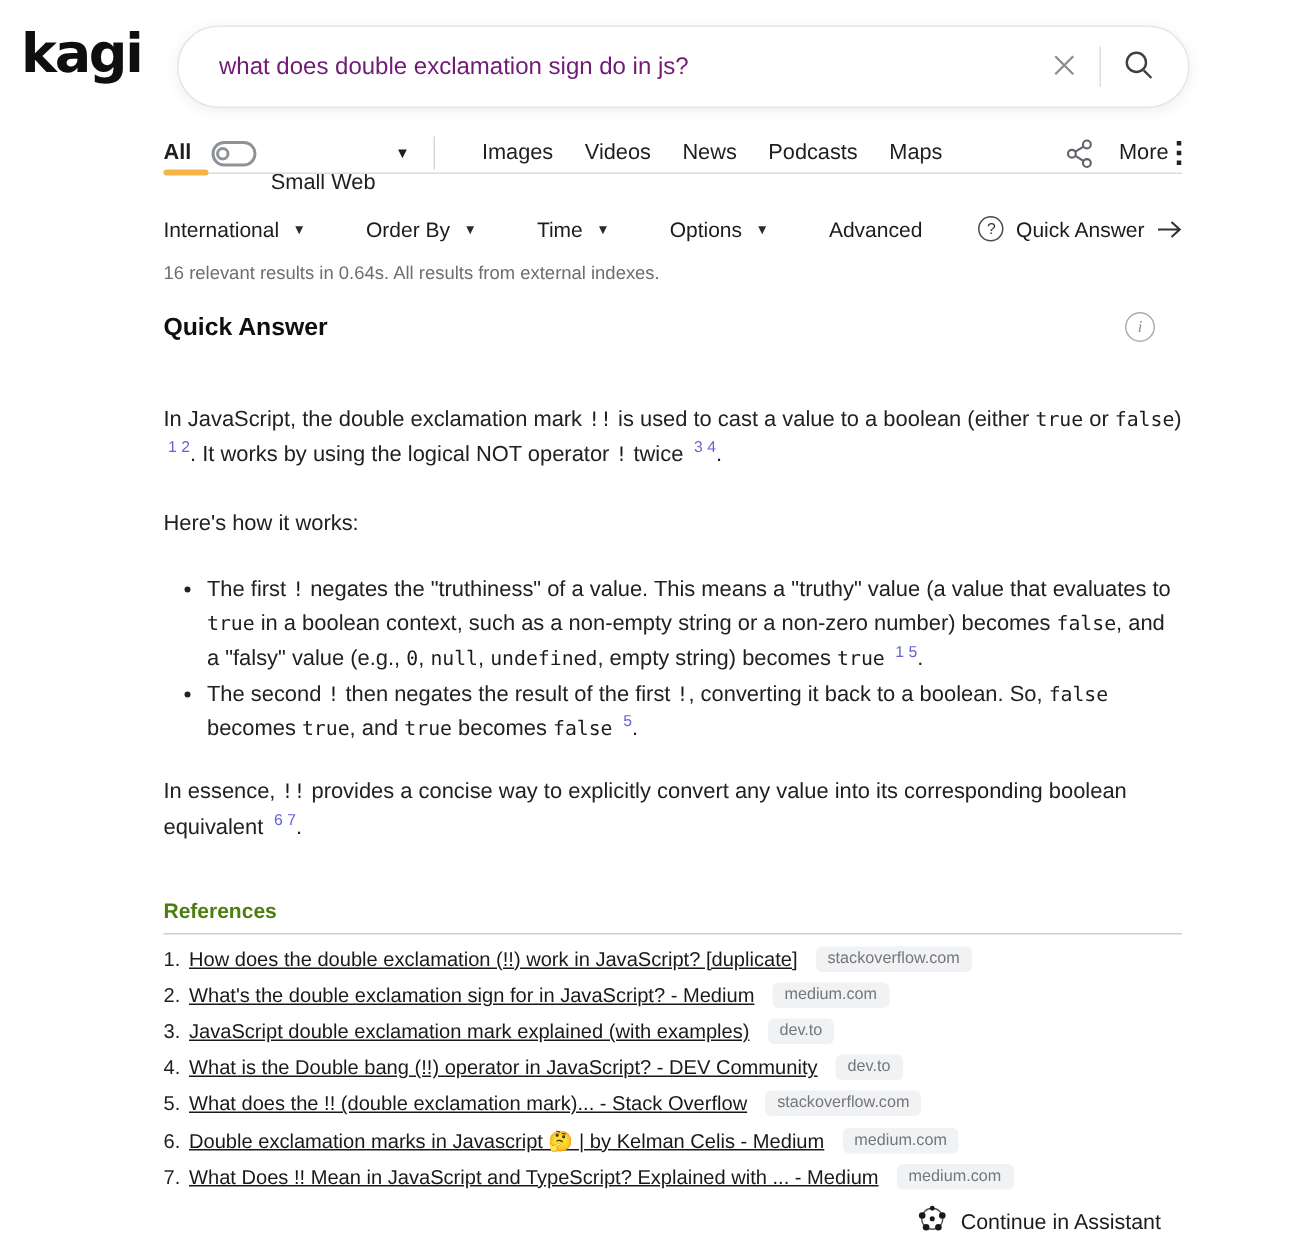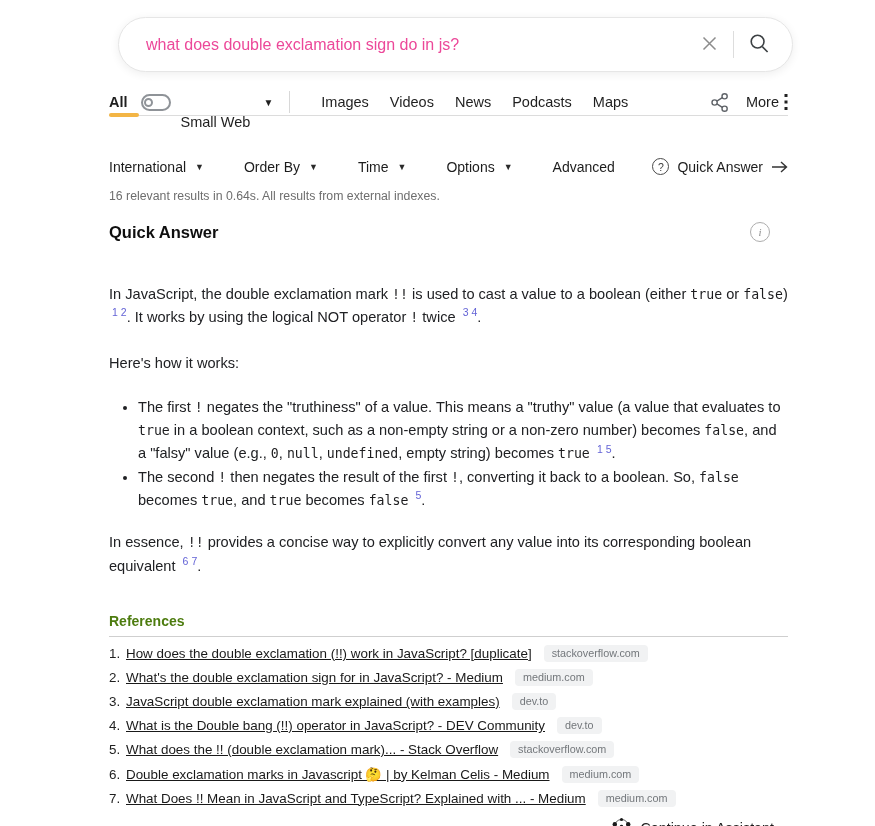--- a/index.html
+++ b/index.html
@@ -8,21 +8,21 @@
   .page { position:relative; width:875px; height:826px; background:#fff; overflow:hidden;
           font-family:"Liberation Sans", sans-serif; color:var(--text); }
 
   
   .logo { position:absolute; left:14px; top:16px; font-family:"DejaVu Sans", sans-serif;
           font-size:36px; font-weight:800; letter-spacing:-1.5px; color:#0f0f0f; cursor:pointer; }
   .searchbar { position:absolute; left:118px; top:17px; width:675px; height:55px; background:#fff;
                border:1px solid #e6e6e6; border-radius:28px; box-shadow:0 2px 10px rgba(0,0,0,.07);
                display:flex; align-items:center; }
   .search-input { flex:1; border:none; outline:none; background:transparent; font-family:"Liberation Sans",sans-serif;
-                  font-size:16px; color:#ec4899; padding:0 10px 0 27px; }
+                  font-size:16px; color:#701a75; padding:0 10px 0 27px; }
   .icon-btn { background:none; border:none; cursor:pointer; display:flex; align-items:center; padding:0; }
   .search-divider { width:1px; height:27px; background:#ddd; margin:0 15px; }
   .mag-wrap { margin-right:22px; }
 
   
   .main { position:absolute; left:109px; top:89px; width:679px; }
 
   .tabrow { display:flex; align-items:center; height:26px; font-size:14.5px; color:#1f1f1f; }
   .tab { cursor:pointer; }
   .tab-all { font-weight:bold; }
@@ -32,21 +32,21 @@
   .tab-smallweb { margin-left:10px;margin-top:40px; }
   .caret { font-size:10px; color:#1f1f1f; margin-left:13px; cursor:pointer; }
   .tdiv { width:1px; height:22px; background:#d8d8d8; margin:0 10px 0 16px; }
   .tabitem { margin-left:21px; cursor:pointer; }
   .flexspace { flex:1; }
   .more-label { margin-left:16px; cursor:pointer; }
   .kebab { margin-left:5px; cursor:pointer; display:flex; }
   .tabline { position:relative; height:1px; background:#dcdcdc; }
   .accentbar { position:absolute; left:0; top:-2px; width:30px; height:4px; border-radius:2px; background:var(--accent); }
 
-  .filterrow { margin-top:42px; display:flex; align-items:center; font-size:14px; color:#1c1c1c; }
+  .filterrow { margin-top:28px; display:flex; align-items:center; font-size:14px; color:#1c1c1c; }
   .filter { display:flex; align-items:center; margin-right:40px; cursor:pointer; }
   .fcaret { margin-left:9px; font-size:9px; color:#2a2a2a; }
   .advanced { cursor:pointer; }
   .qhelp { width:17px; height:17px; border:1.2px solid #4a4a4a; border-radius:50%; font-size:10.5px;
            display:flex; align-items:center; justify-content:center; color:#3a3a3a; cursor:pointer; }
   .qa-link { margin-left:8px; cursor:pointer; }
   .qa-arrow { margin-left:8px; display:flex; cursor:pointer; }
 
   .stats { margin-top:14px; font-size:12.3px; color:#6e6e6e; }
 
@@ -73,20 +73,21 @@
                font-size:10.8px; color:#73777b; white-space:nowrap; }
 
   .assist-row { display:flex; justify-content:flex-end; align-items:center; gap:9px;
                 margin-top:7px; padding-right:14px; font-size:14.3px; color:#1c1c1c; cursor:pointer; }
 </style>
 </head>
 <body>
 
 <div class="page">
 
+  <div class="logo">kagi</div>
 
   <div class="searchbar">
     <input class="search-input" value="what does double exclamation sign do in js?" style="">
     <button class="icon-btn">
       <span>
         <svg width="17" height="17" viewBox="0 0 17 17">
             <path d="M2.5 2.5 L14.5 14.5 M14.5 2.5 L2.5 14.5" stroke="#8c8c8c" stroke-width="1.5" fill="none"></path>
           </svg>
       </span>
     </button>

